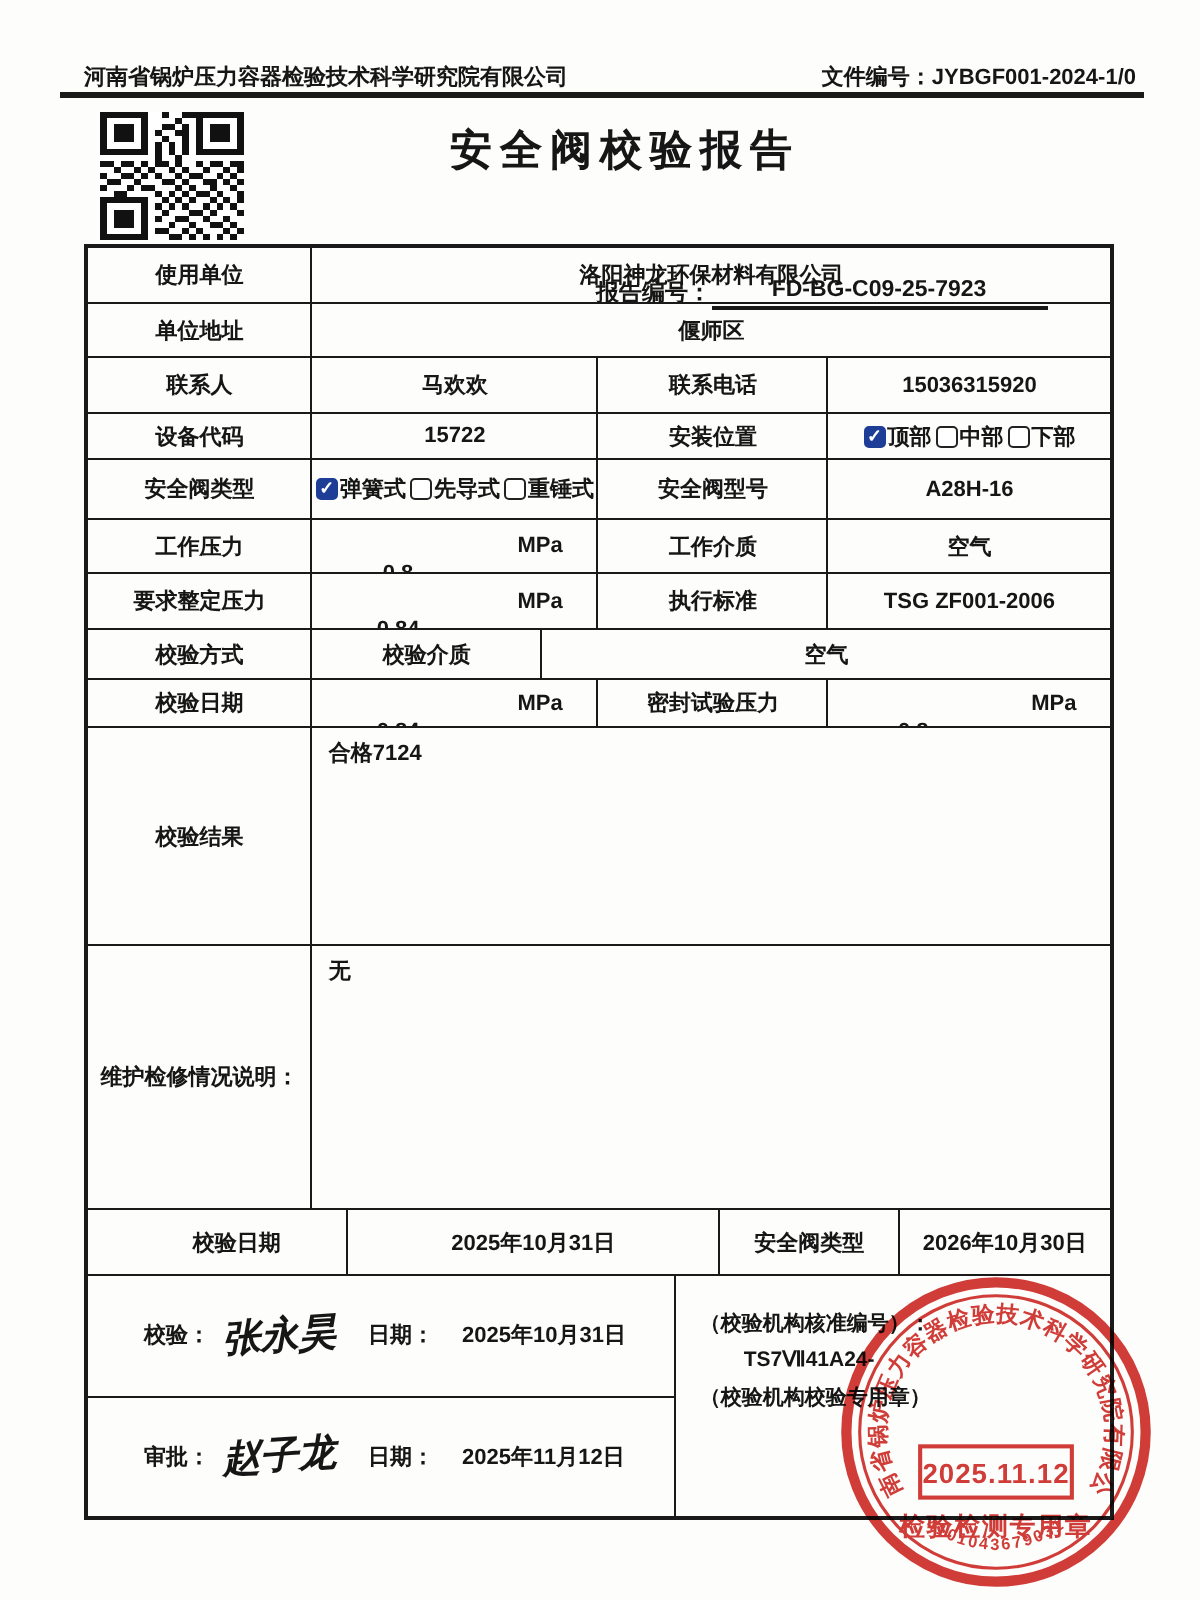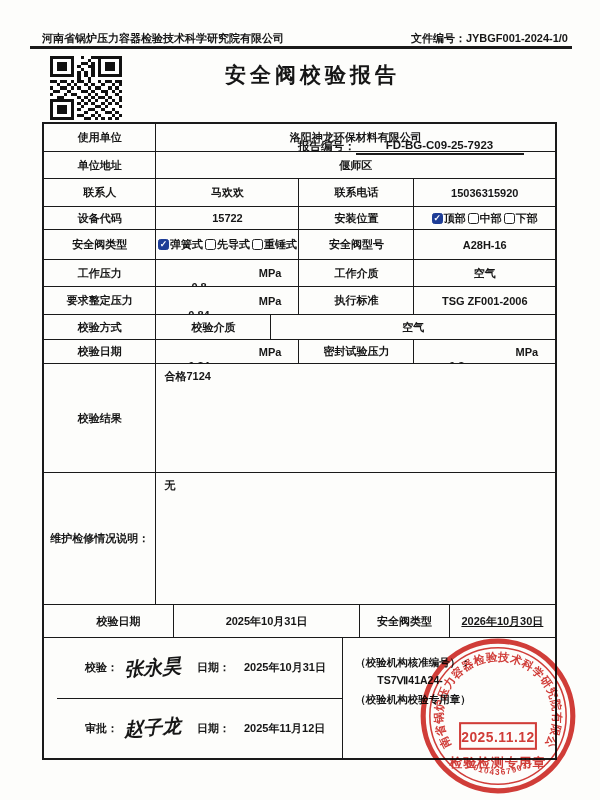--- a/index.html
+++ b/index.html
@@ -24,25 +24,25 @@
   .report-line{position:absolute;left:298px;top:112px;display:flex;align-items:flex-start;font-size:11.5px;font-weight:bold;margin-top:27px;}
   .report-no{display:inline-block;border-bottom:2px solid var(--ink);min-width:168px;text-align:center;padding:0 6px 2px 6px;font-size:11.5px;}
 
   .tbl{
     position:absolute;left:42px;top:122px;width:515px;height:638px;
     border:2px solid var(--ink);
     display:flex;flex-direction:column;
     font-size:11px;font-weight:bold;
   }
   .tr{display:flex;border-bottom:1.5px solid var(--ink);flex-shrink:0;}
-  .tr.last{border-bottom:none;padding-left:13px;}
+  .tr.last{border-bottom:none;}
   .td{border-right:1.5px solid var(--ink);display:flex;align-items:center;justify-content:center;text-align:center;padding:2px 0;overflow:hidden;}
   .td.end{border-right:none;}
   .c1{width:22%;}.c2{width:28%;}.c3{width:22.5%;}.c4{flex:1;}
-  .d1{width:21.5%;margin-left:20px;}.d2{width:36.5%;}.d3{width:17.5%;}.d4{flex:1;text-decoration:underline;}
+  .d1{width:21.5%;margin-left:20px;}.d2{width:36.5%;}.d3{width:17.5%;}.d4{flex:1;}
   .grow1{flex-grow:111;flex-basis:0;min-height:0;}
   .grow2{flex-grow:134;flex-basis:0;min-height:0;}
   .topleft{align-items:flex-start;justify-content:flex-start;text-align:left;padding:5px 8px;}
   .pcell{padding:0;}
   .pval{flex:3;text-align:center;margin-top:28px;}
   .punit{flex:2;text-align:center;}
   .ckwrap{display:flex;flex-wrap:wrap;align-items:center;justify-content:center;row-gap:1px;}
   .ckitem{display:inline-flex;align-items:center;margin:0 1px;}
   .ckbox{width:11px;height:11px;border:1.6px solid #222;border-radius:2.5px;background:#fff;display:inline-flex;align-items:center;justify-content:center;margin-right:1px;flex-shrink:0;}
   .ckbox.checked{background:var(--checkbox-blue);border-color:var(--checkbox-blue);}

